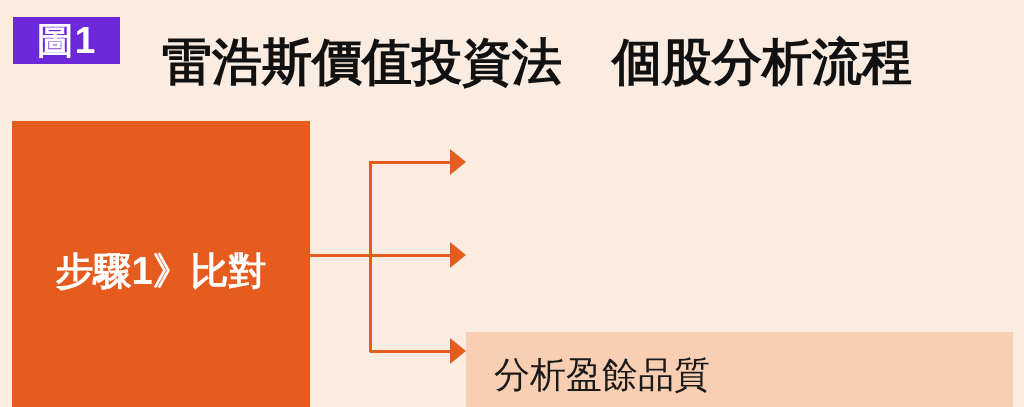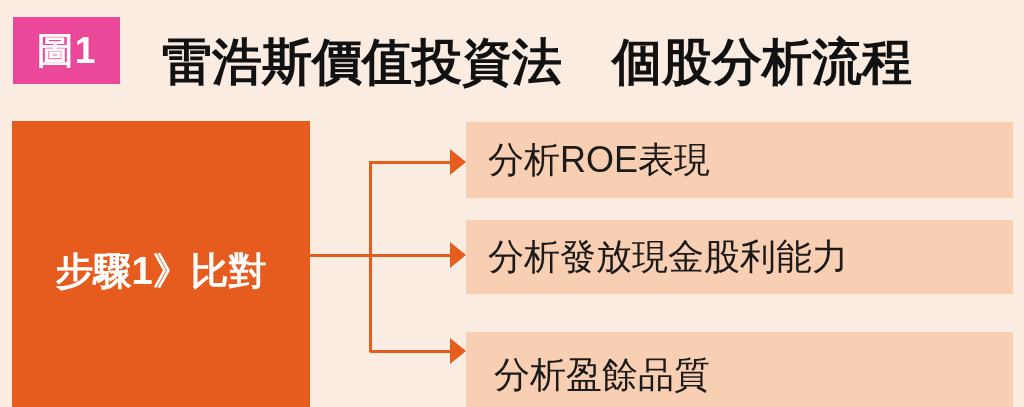--- a/index.html
+++ b/index.html
@@ -11,22 +11,22 @@
   }
   .page {
     position: relative;
     width: 1024px; height: 407px;
     background: #FBECE2;
   }
 
   
   .badge {
     position: absolute; left: 13px; top: 17px;
-    width: 107px; height: 67px;
-    background: #ec4899;
+    width: 107px; height: 47px;
+    background: #6d28d9;
     color: #FFFFFF;
     font-size: 37px; font-weight: bold;
     display: flex; align-items: center; justify-content: center;
     letter-spacing: 1px;
   }
   .title {
     position: absolute; left: 146px; top: 15px;
     margin: 16px;
     font-size: 50px; font-weight: bold;
     color: #111111;
@@ -94,23 +94,17 @@
   </div>
 
   <div class="cline line-h-mid"></div>
   <div class="cline line-v"></div>
   <div class="cline line-h-top"></div>
   <div class="cline line-h-bot"></div>
   <div class="arrowhead arrow-1"></div>
   <div class="arrowhead arrow-2"></div>
   <div class="arrowhead arrow-3"></div>
 
-  <div class="item-box item-1">
-    <span>分析ROE表現</span>
-  </div>
-  <div class="item-box item-2">
-    <span>分析發放現金股利能力</span>
-  </div>
   <div class="item-box item-3">
     <span>分析盈餘品質</span>
   </div>
 
 </div>
 
 </body></html>

